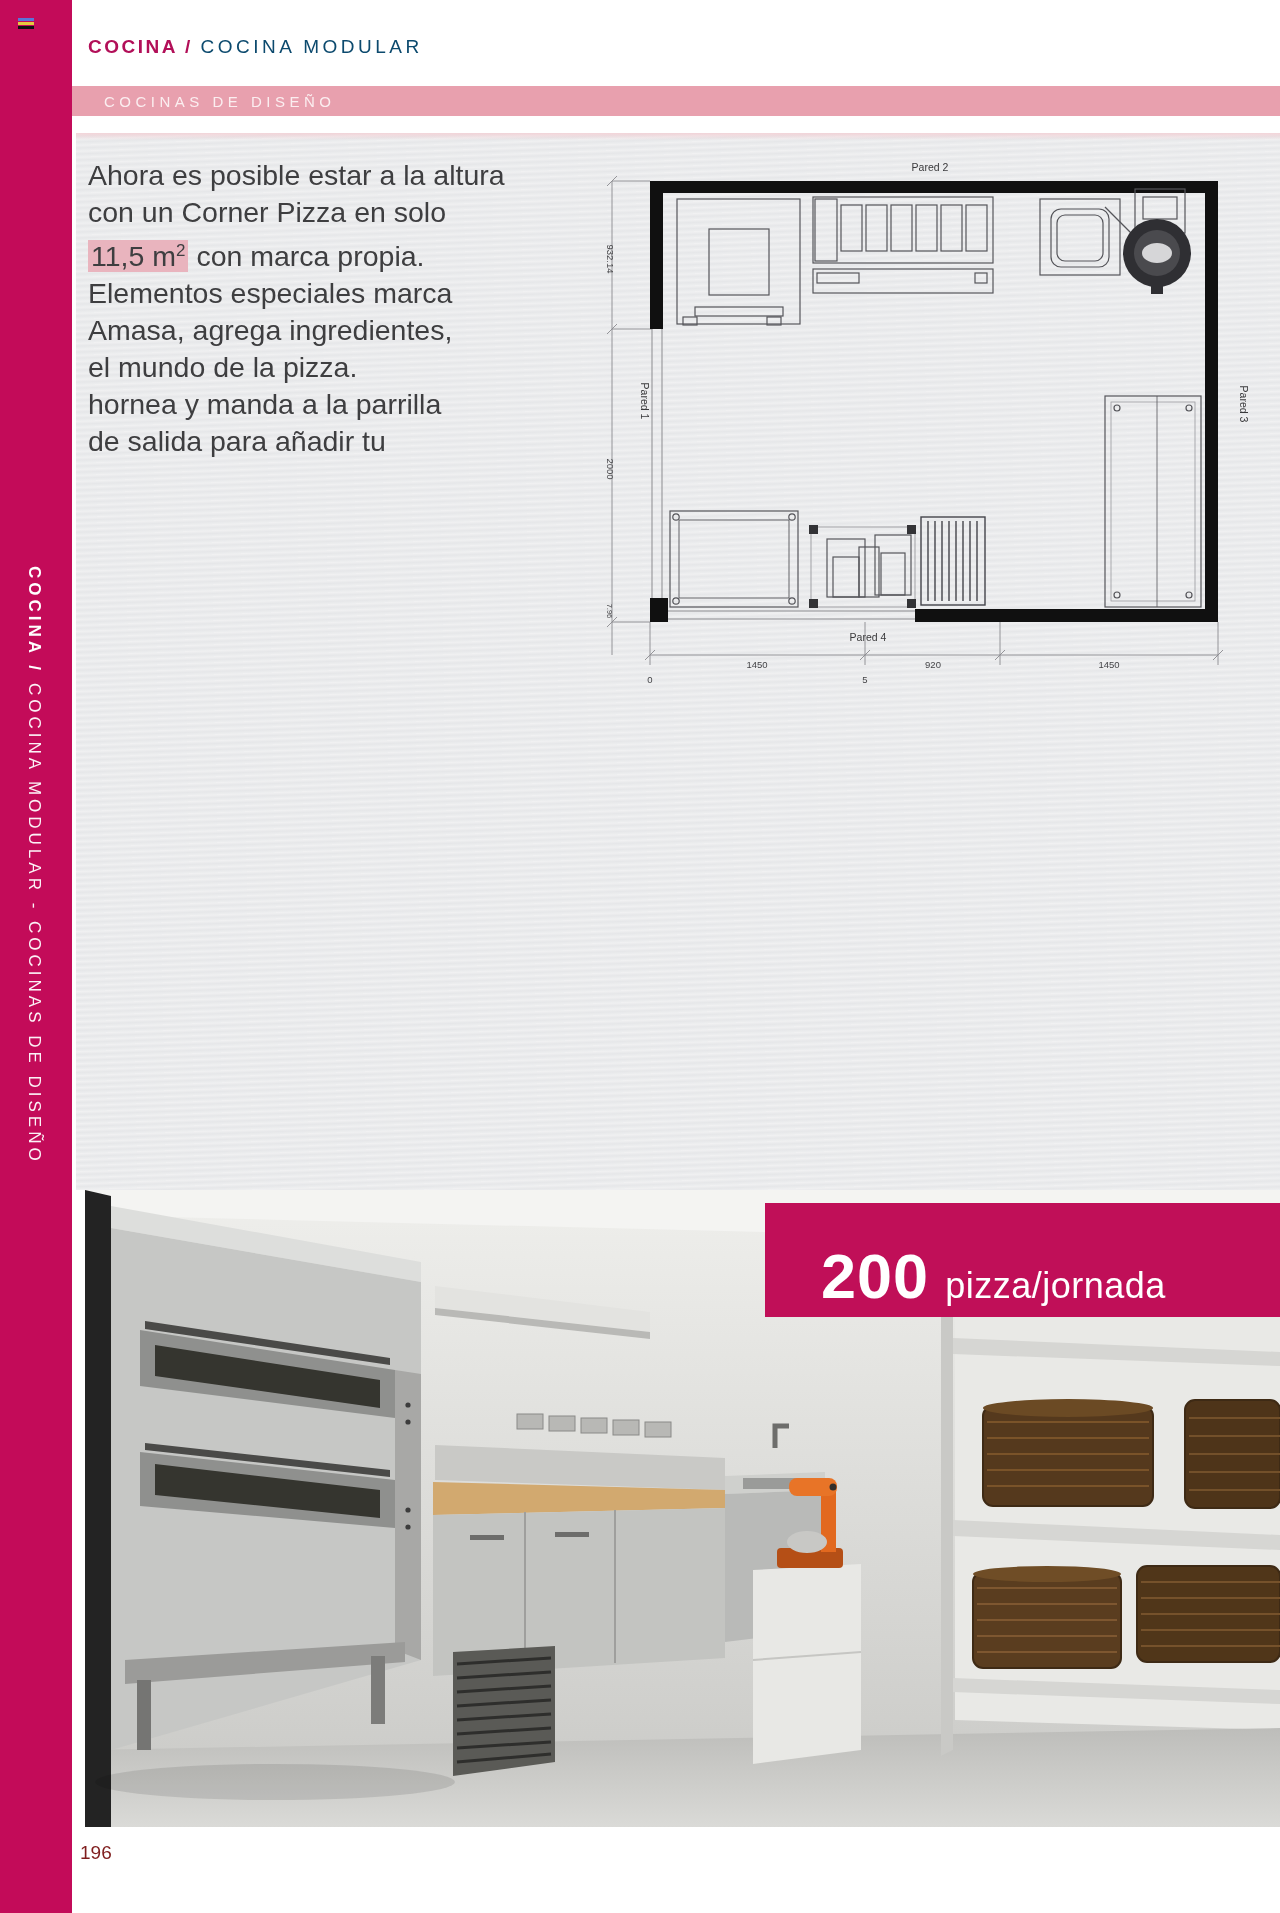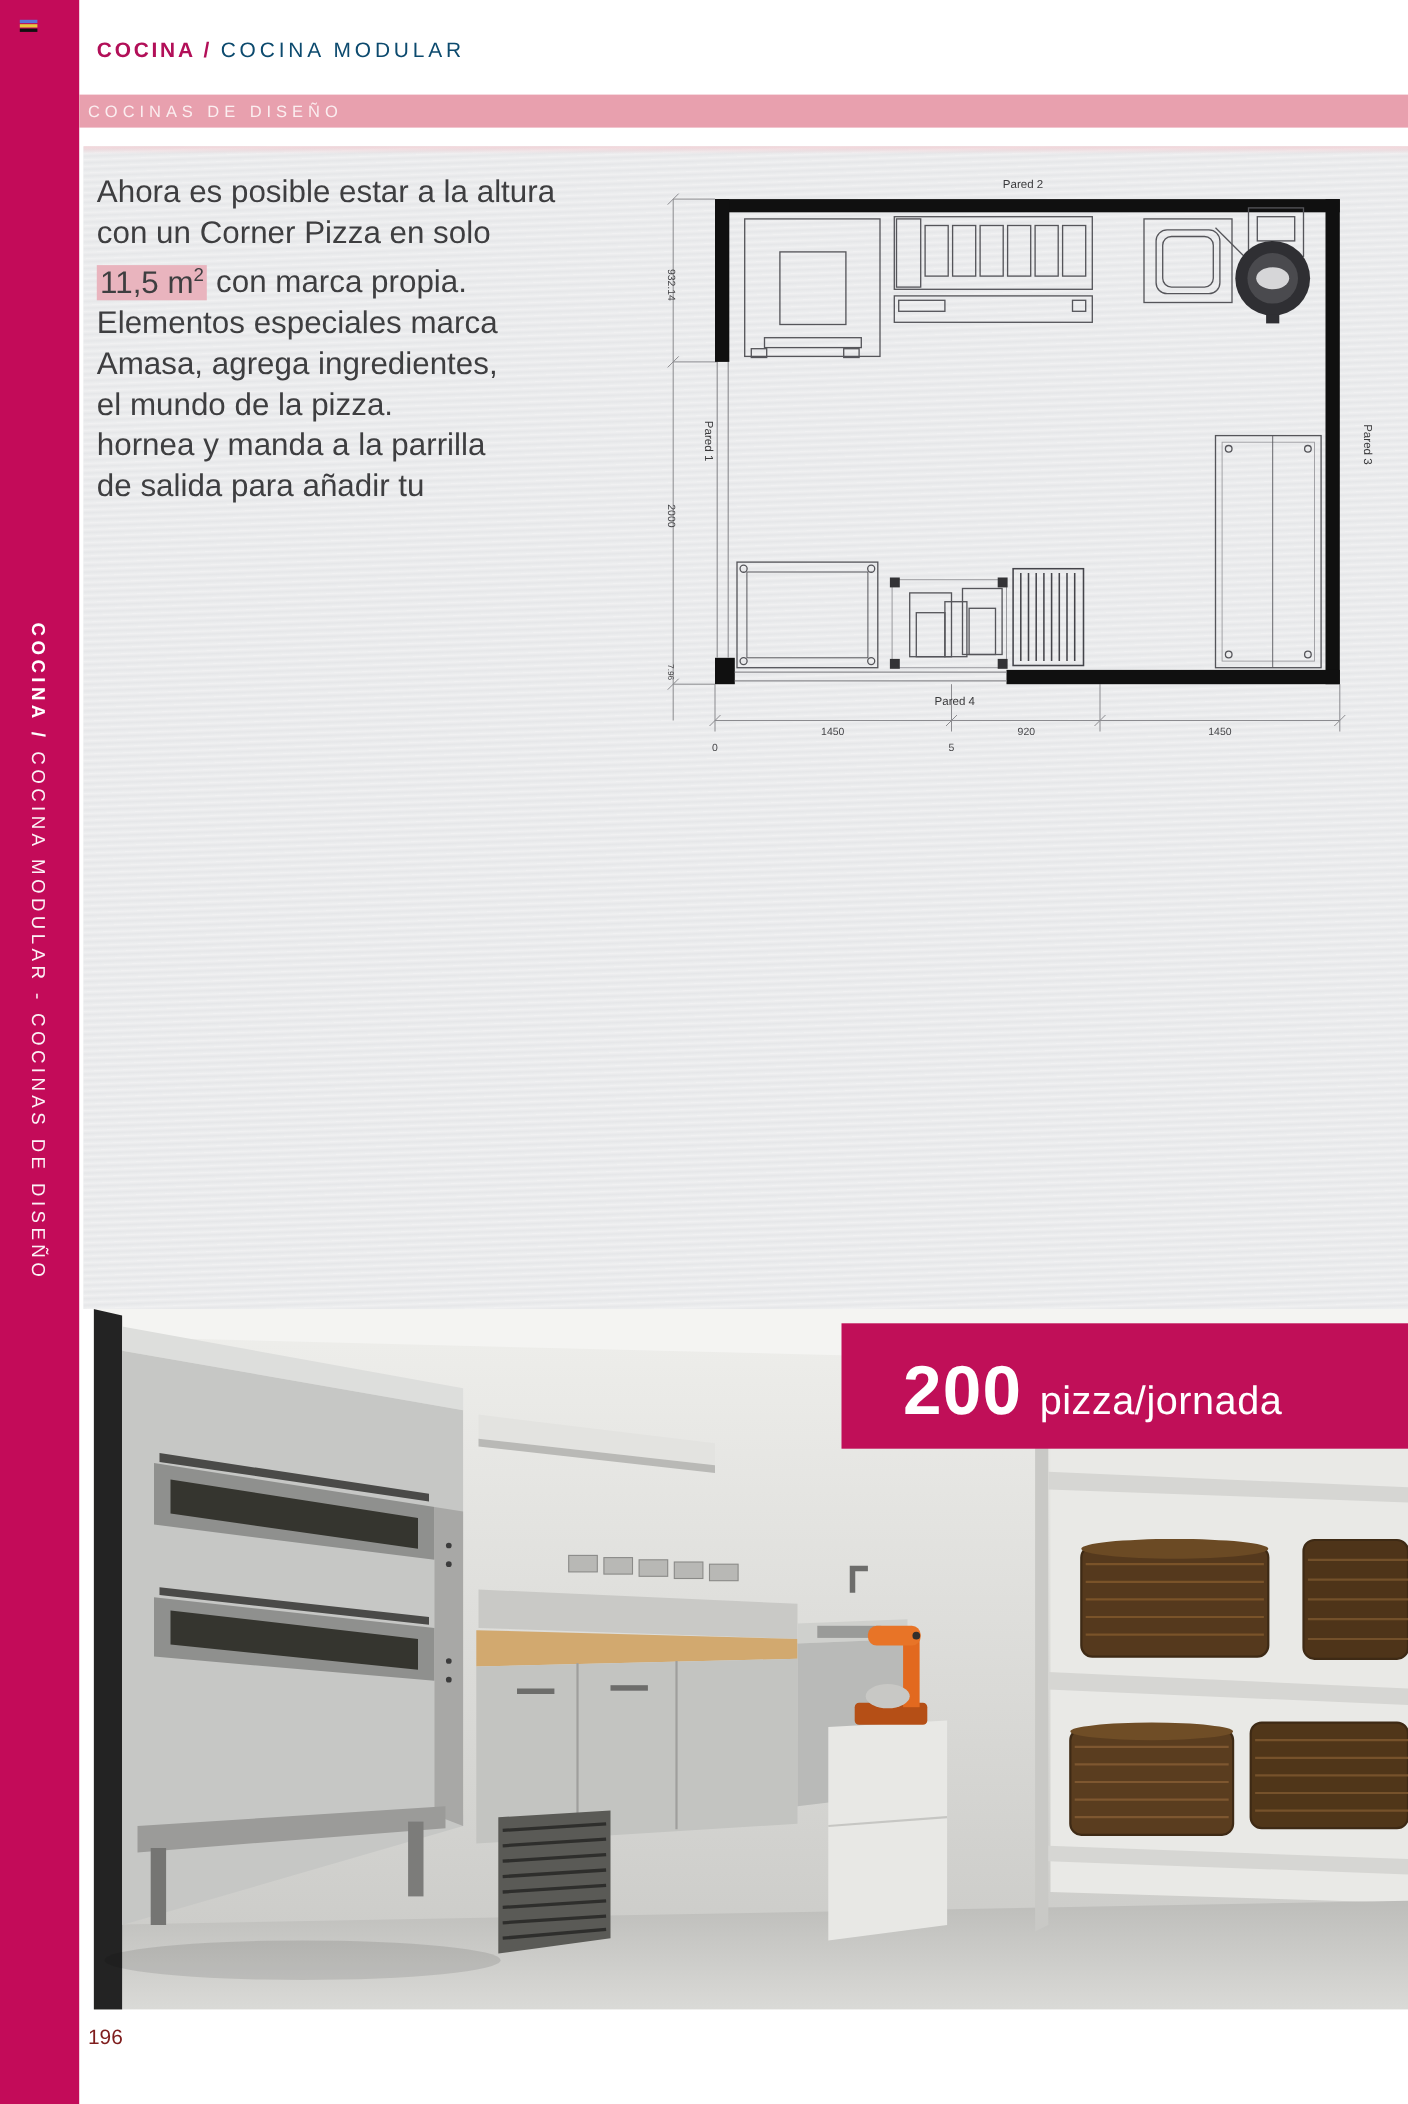--- a/index.html
+++ b/index.html
@@ -18,21 +18,21 @@
   .rail-text .bold{font-weight:700;}
   .rail-text .rest{font-weight:400;opacity:.95;}
 
   
   .breadcrumb{position:absolute;left:88px;top:36px;font-size:19px;white-space:nowrap;}
   .breadcrumb .sec{font-weight:700;color:#b20f58;letter-spacing:2.5px;}
   .breadcrumb .sub{font-weight:400;color:#0c4a6e;letter-spacing:3.5px;}
 
   
   .catbar{position:absolute;left:72px;top:86px;width:1208px;height:30px;background:#e8a0ae;}
-  .catbar span{display:block;padding-left:8px;line-height:31px;color:#fbeef0;
+  .catbar span{display:block;padding-left:32px;line-height:31px;color:#fbeef0;
                font-size:15px;letter-spacing:4.5px;}
 
   
   .metal{position:absolute;left:76px;top:133px;width:1204px;height:1057px;
          background-color:#ebeced;
          background-image:
            linear-gradient(180deg, rgba(243,208,213,.85) 0px, rgba(243,208,213,0) 7px),
            repeating-linear-gradient(178deg, #f1f1f2 0px, #e6e7e9 3px, #eeeff0 6px),
            repeating-linear-gradient(90deg, rgba(255,255,255,.10) 0 46px, rgba(0,0,0,.018) 46px 92px);}
   .hero{position:relative;width:100%;height:477px;border-bottom:2px solid #a2a2a6;
@@ -48,21 +48,21 @@
          font-size:28.5px;line-height:37px;color:#3e3e40;}
   .intro .hl{background:#e9b4be;padding:0 3px;}
   .intro sup{font-size:17px;}
 
   
   .plan{position:absolute;left:469px;top:16px;width:710px;height:545px;}
 
   
   .photo{position:absolute;left:85px;top:1190px;width:1195px;height:637px;overflow:hidden;}
   .badge{position:absolute;left:680px;top:13px;width:515px;height:114px;background:#c00f58;
-         display:flex;align-items:baseline;padding:4px 0 0 56px;color:#ffffff;}
+         display:flex;align-items:baseline;padding:16px 0 0 56px;color:#ffffff;}
   .badge .val{font-size:63px;font-weight:600;line-height:114px;letter-spacing:1px;}
   .badge .unit{font-size:36px;font-weight:400;margin-left:16px;letter-spacing:.5px;}
 
   .pagenum{position:absolute;left:80px;top:1842px;font-size:19px;color:#7f1d1d;}
 
   svg text{font-family:"Liberation Sans",sans-serif;}
 </style>
 </head>
 <body>
 

